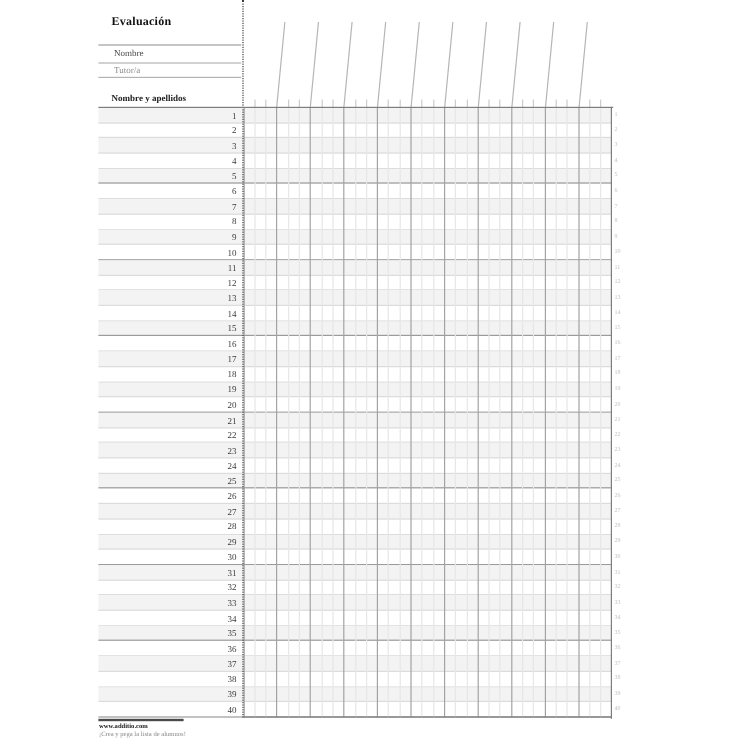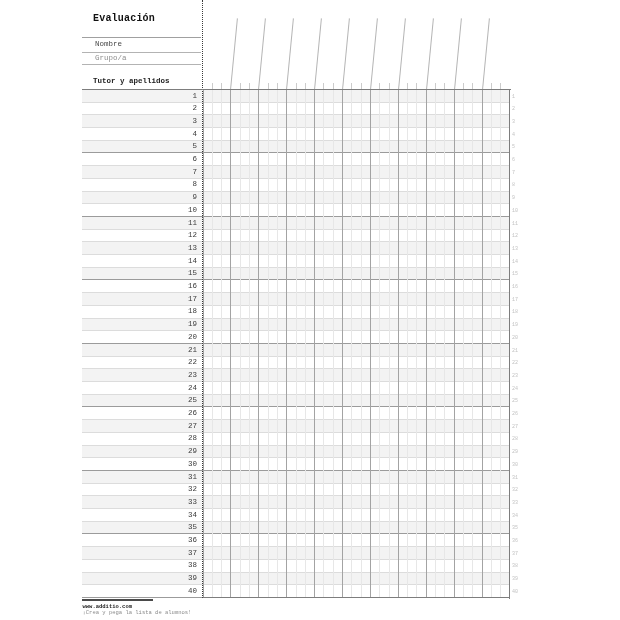--- a/index.html
+++ b/index.html
@@ -1,17 +1,17 @@
 <!DOCTYPE html>
 <html style="--stripe: #f3f3f3; --row-line: #dcdcdc; --group-line: #9b9b9b; --minor-line: #e7e7e7; --major-line: #a3a3a3; --border: #7d7d7d; --diagonal: #b5b5b5; --tick: #cccccc; --side-num: #c2c2c2;"><head>
 <meta charset="utf-8">
 <style>
   html,body{margin:0;padding:0;background:#fff;}
   .page{position:relative;width:620px;height:620px;background:#ffffff;
-        font-family:Liberation Mono, monospace;overflow:hidden;}
+        font-family:Liberation Serif, serif;overflow:hidden;}
   .abs{position:absolute;}
   .title{left:93px;top:13px;font-size:10px;font-weight:bold;color:#111;letter-spacing:.2px;}
   .hline{left:82px;width:119px;height:1px;background:#b3b3b3;}
   .hline.l1{top:37px;background:#a0a0a0;}
   .hline.l2{top:51.5px;}
   .hline.l3{top:63.5px;}
   .flabel{left:95px;font-size:7.5px;}
   .flabel.grupo{top:40px;color:#4a4a4a;}
   .flabel.tutor{top:54px;color:#8f8f8f;}
   .names-header{left:93px;top:77px;font-size:7.5px;font-weight:bold;color:#222;}
@@ -37,23 +37,23 @@
   .footer-note{left:82.5px;top:608.8px;font-size:5.5px;color:#8a8a8a;}
 </style>
 </head>
 <body>
 
 <div class="page">
   <div class="abs title">Evaluación</div>
   <div class="abs hline l1"></div>
   <div class="abs flabel grupo">Nombre</div>
   <div class="abs hline l2"></div>
-  <div class="abs flabel tutor">Grupo/a</div>
+  <div class="abs flabel tutor">Tutor/a</div>
   <div class="abs hline l3"></div>
-  <div class="abs names-header">Tutor y apellidos</div>
+  <div class="abs names-header">Nombre y apellidos</div>
 
   <div id="rows">
       <div class="band shaded" style="top: 90px; height: 12.7px;">
         <span class="rnum">1</span>
       </div>
       <div class="band" style="top: 102.7px; height: 12.7px;">
         <span class="rnum">2</span>
       </div>
       <div class="band shaded" style="top: 115.4px; height: 12.7px;">
         <span class="rnum">3</span>

